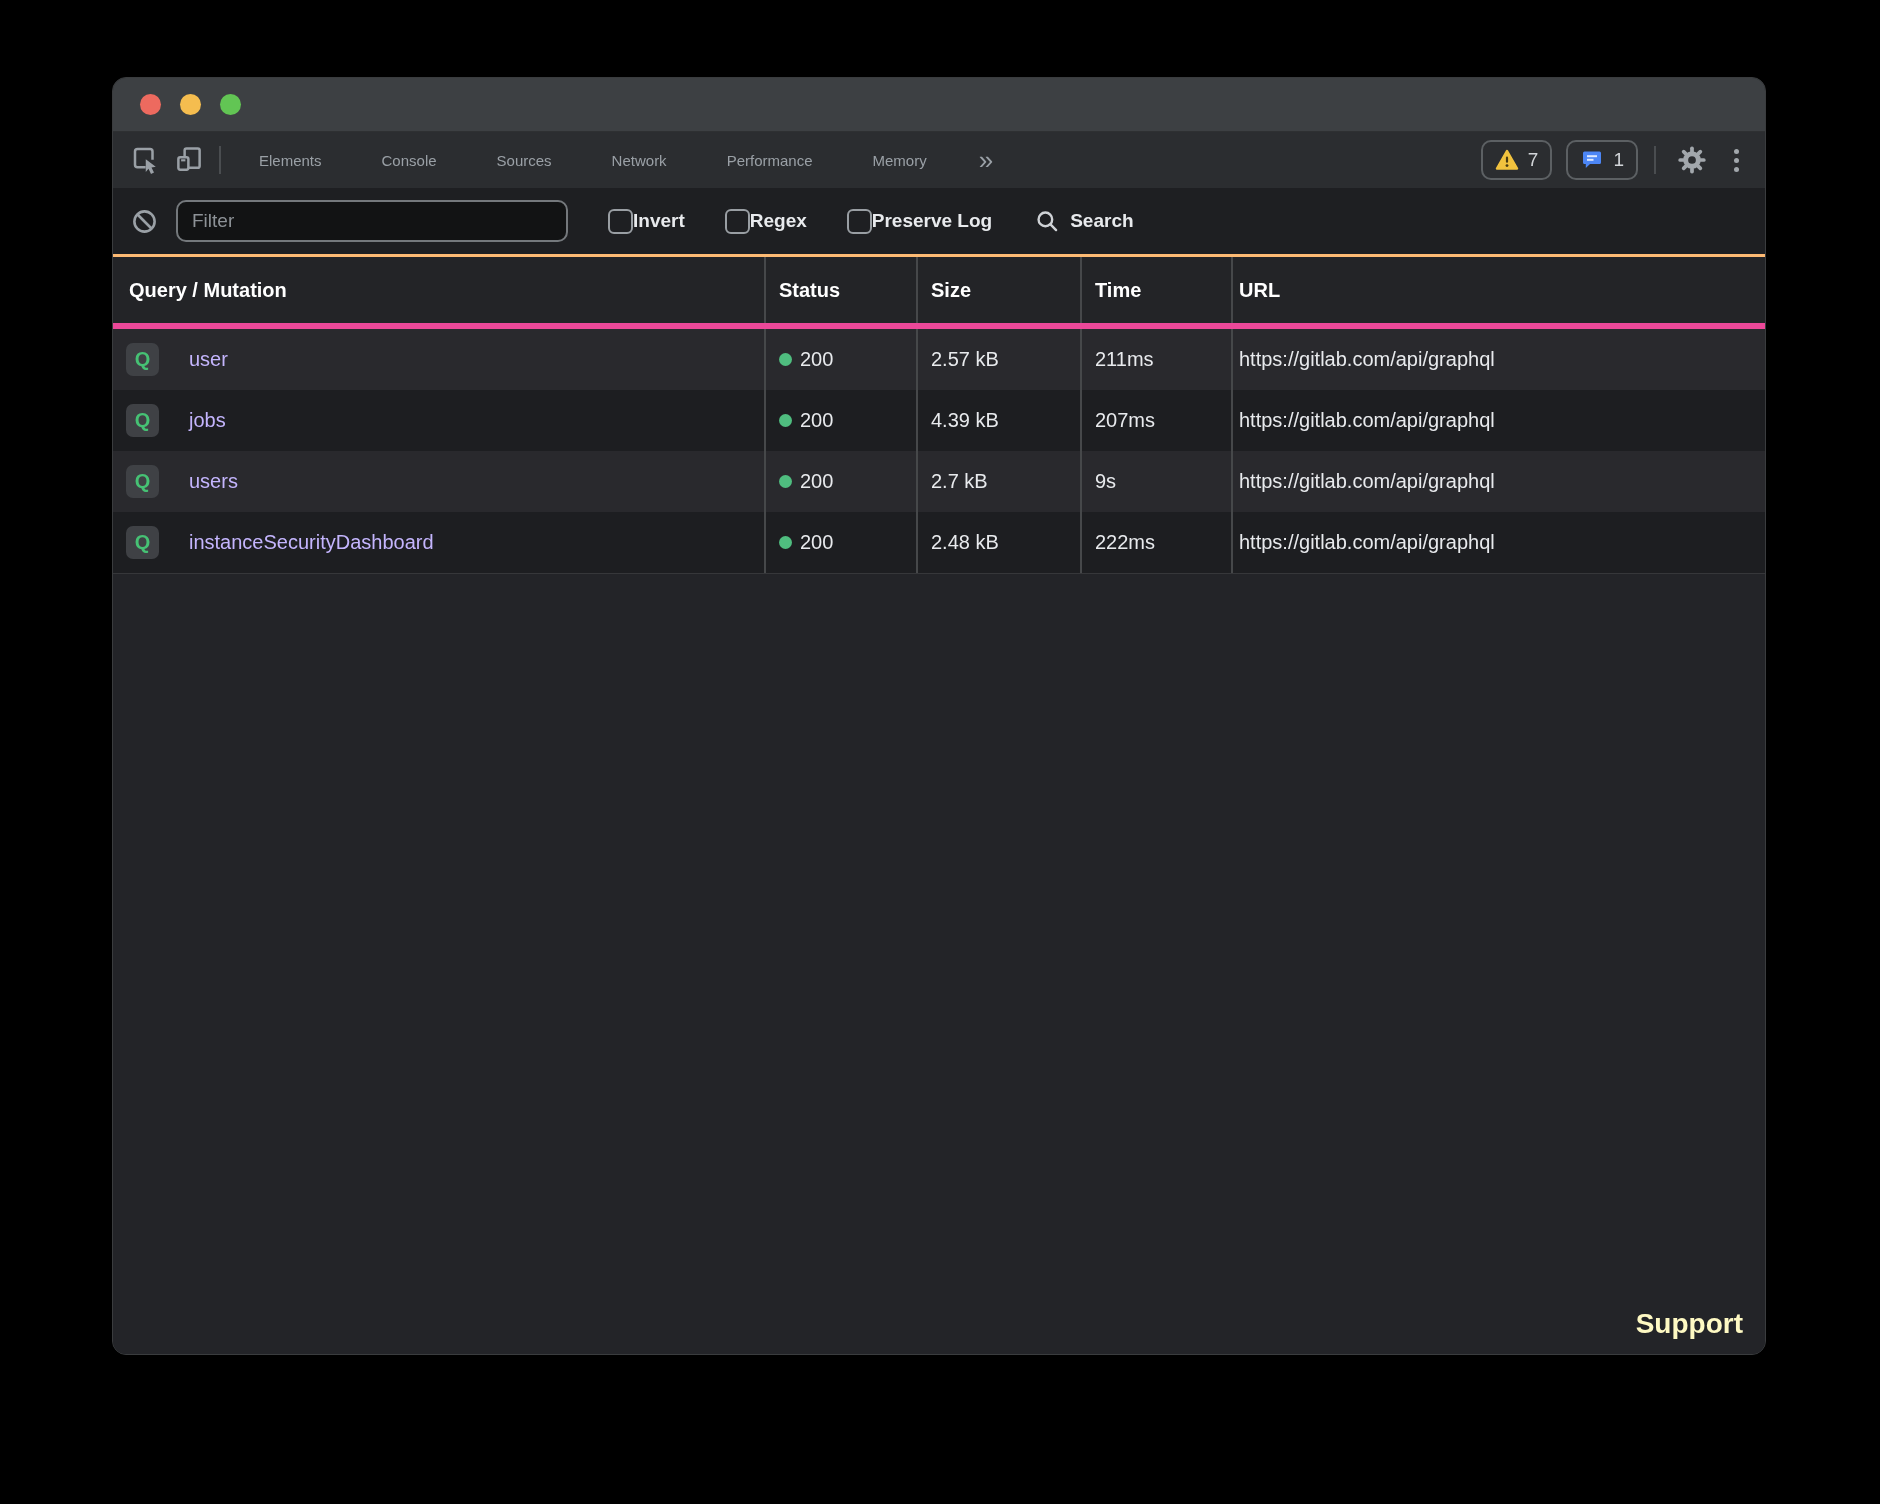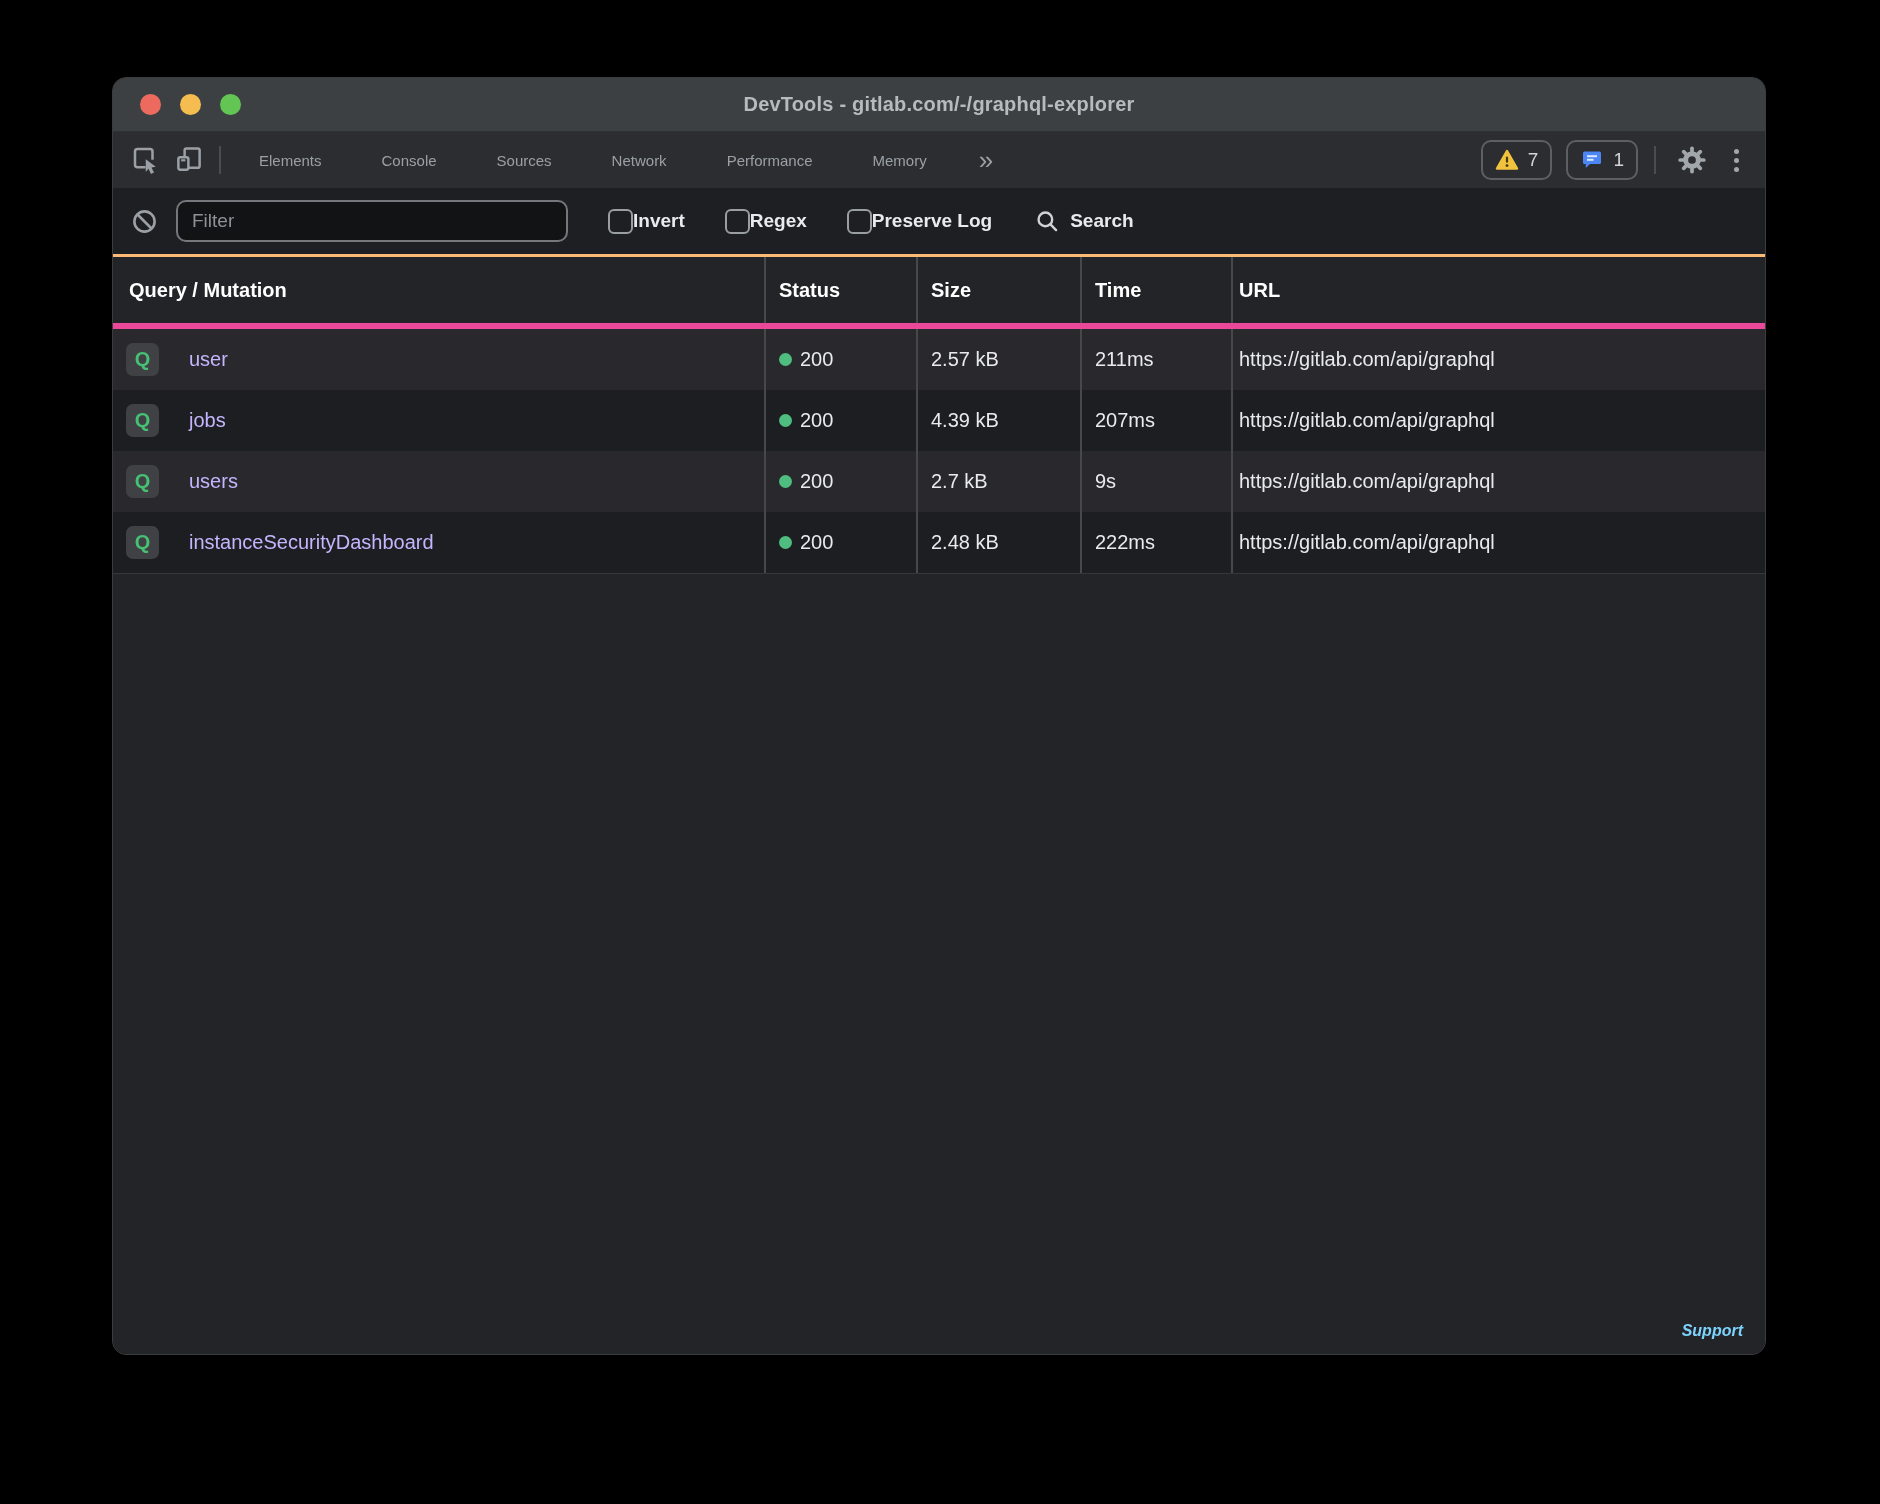--- a/index.html
+++ b/index.html
@@ -64,35 +64,34 @@
   .row.even{background:#1d1e21;}
   .qbadge{width:33px;height:33px;border-radius:7px;background:#3f4145;color:#46c174;
           font-weight:700;font-size:20px;display:flex;align-items:center;justify-content:center;
           flex:0 0 33px;}
   .opname{margin-left:30px;font-weight:400;color:#c4b5fd;}
   .dot{width:13px;height:13px;border-radius:50%;background:#4fbd7f;margin-right:8px;flex:0 0 13px;}
   .urltext{color:#e8eaed;}
 
   
   .belowarea{flex:1 1 auto;position:relative;background:#232428;}
-  .support{position:absolute;right:22px;bottom:14px;color:#7dd3fc;font-size:16px;font-weight:700;font-style:italic;}
+  .support{position:absolute;right:22px;bottom:14px;color:#fef9c3;font-size:28px;font-weight:700;}
 </style>
 </head>
 <body>
 
 <div class="stage">
   <div class="window">
 
     <div class="titlebar">
       <div class="lights">
         <span class="light" style="background:#ed6a5f"></span>
         <span class="light" style="background:#f5bd4f"></span>
         <span class="light" style="background:#62c554"></span>
       </div>
-      <div class="title">DevTools - gitlab.com/-/graphql-explorer</div>
     </div>
 
     <div class="tabbar">
       <button class="iconbtn">
         <span>
           <svg width="30" height="30" viewBox="0 0 24 24">
             <path d="M12.5 18.5 H6 a2 2 0 0 1 -2 -2 V6 a2 2 0 0 1 2 -2 h10 a2 2 0 0 1 2 2 v6.5" fill="none" stroke="#9aa0a6" stroke-width="2"></path>
             <path d="M12.6 12.2 l8 6 -3.4 0.55 2 4.1 -2.4 1.15 -2 -4.2 -2.2 2.6 z" fill="#9aa0a6"></path>
           </svg>
         </span>

